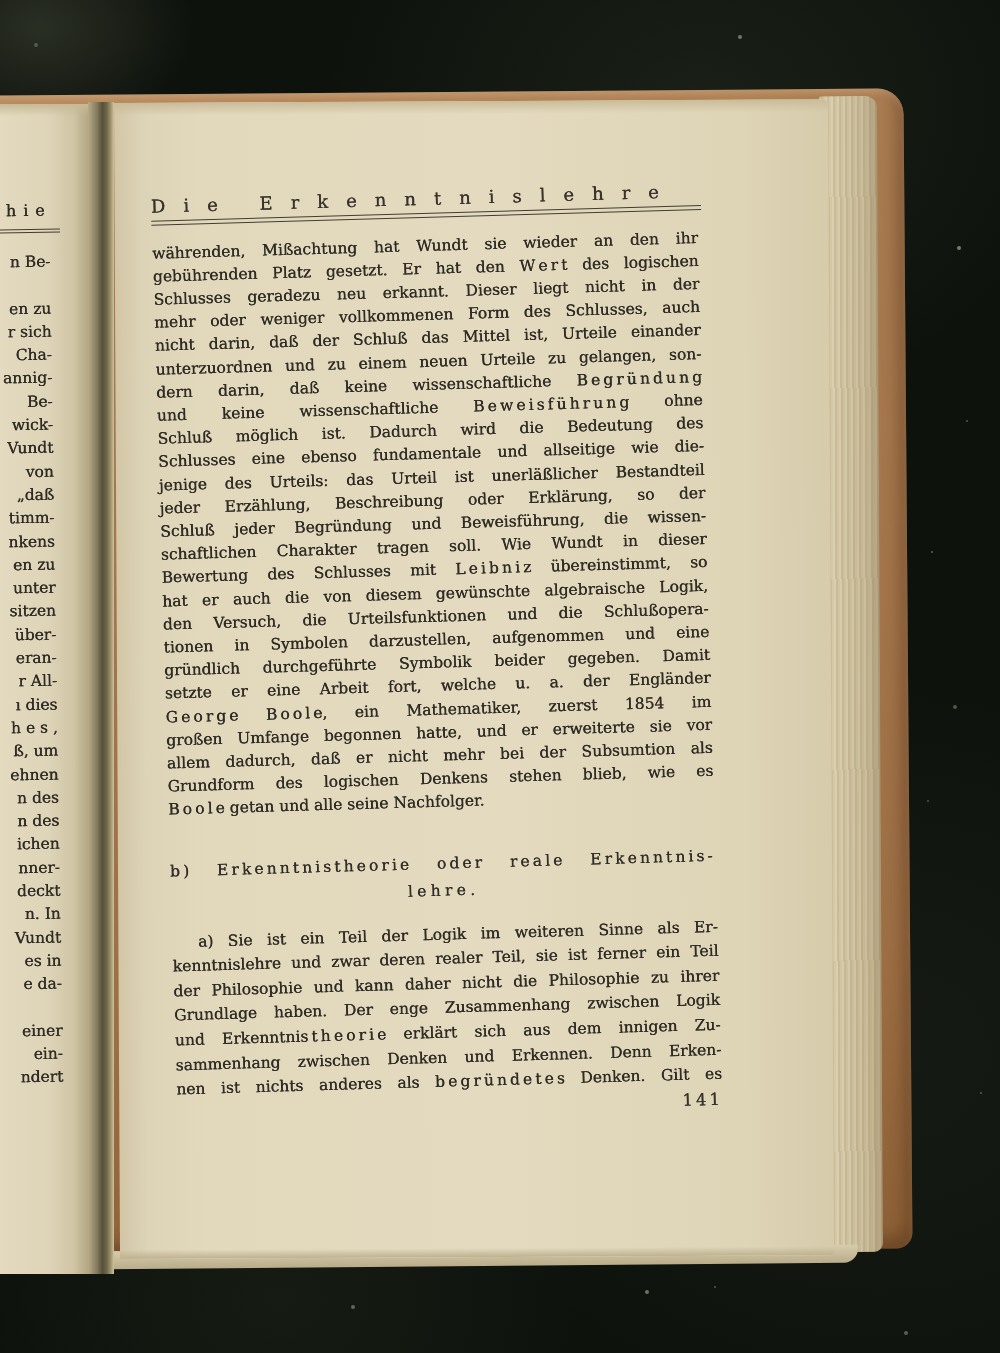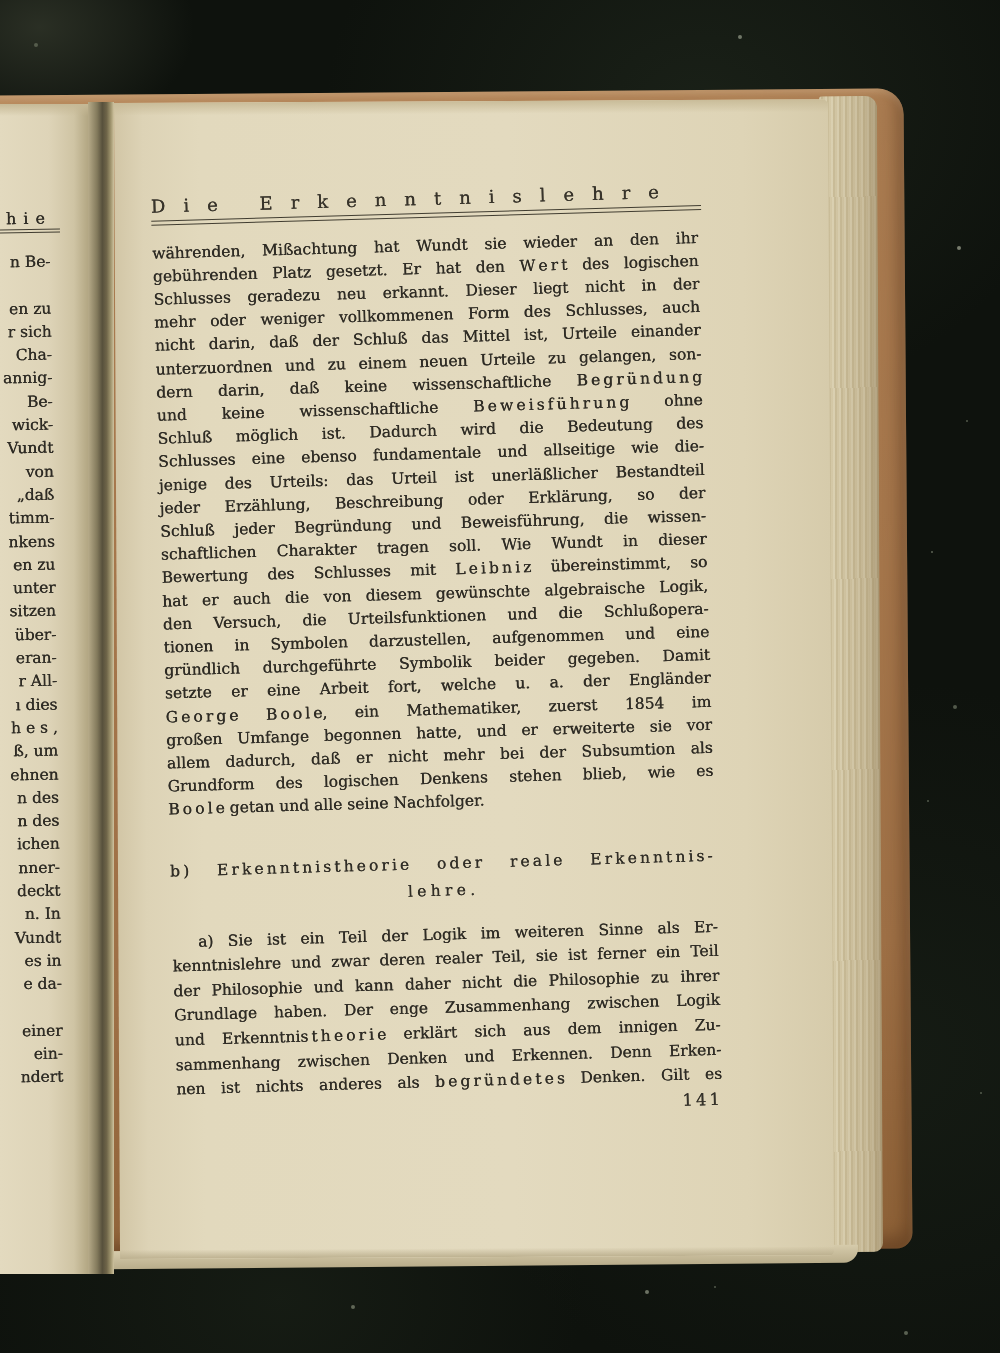--- a/index.html
+++ b/index.html
@@ -90,21 +90,21 @@
   .para1 .tline:last-child{text-align-last:left;}
   .heading-b{margin-top:36px;font-size:15.5px;line-height:27px;color:#312e27;}
   .heading-b .hl1{letter-spacing:0.2em;text-align:justify;text-align-last:justify;}
   .heading-b .hl2{letter-spacing:0.28em;text-align:center;}
   .para-a{margin-top:18px;line-height:24.6px;}
   .para-a .tline:first-child{text-indent:26px;}
   .page-num{margin-top:3px;text-align:right;font-size:16.5px;letter-spacing:3px;color:#35322a;}
   
   .lp-inner{position:absolute;left:0;top:0;right:0;bottom:0;transform:rotate(-0.9deg);transform-origin:100% 0;
     color:#2f2c25;text-shadow:0.3px 0 0 currentColor;}
-  .lp-head{position:absolute;top:96px;right:38px;font-size:16px;letter-spacing:7px;white-space:nowrap;margin-top:8px;}
+  .lp-head{position:absolute;top:96px;right:38px;font-size:16px;letter-spacing:7px;white-space:nowrap;}
   .lp-rule{position:absolute;top:124px;left:-4px;width:62px;height:2.4px;
     border-top:1.4px solid #413d31;border-bottom:1px solid #413d31;}
   .left-frag{position:absolute;top:146px;right:40px;font-size:15.5px;line-height:23.3px;text-align:right;}
   .left-frag .tline{text-align:right;text-align-last:right;white-space:nowrap;}
 </style>
 </head>
 <body>
 
 <div class="speck"></div>
 

